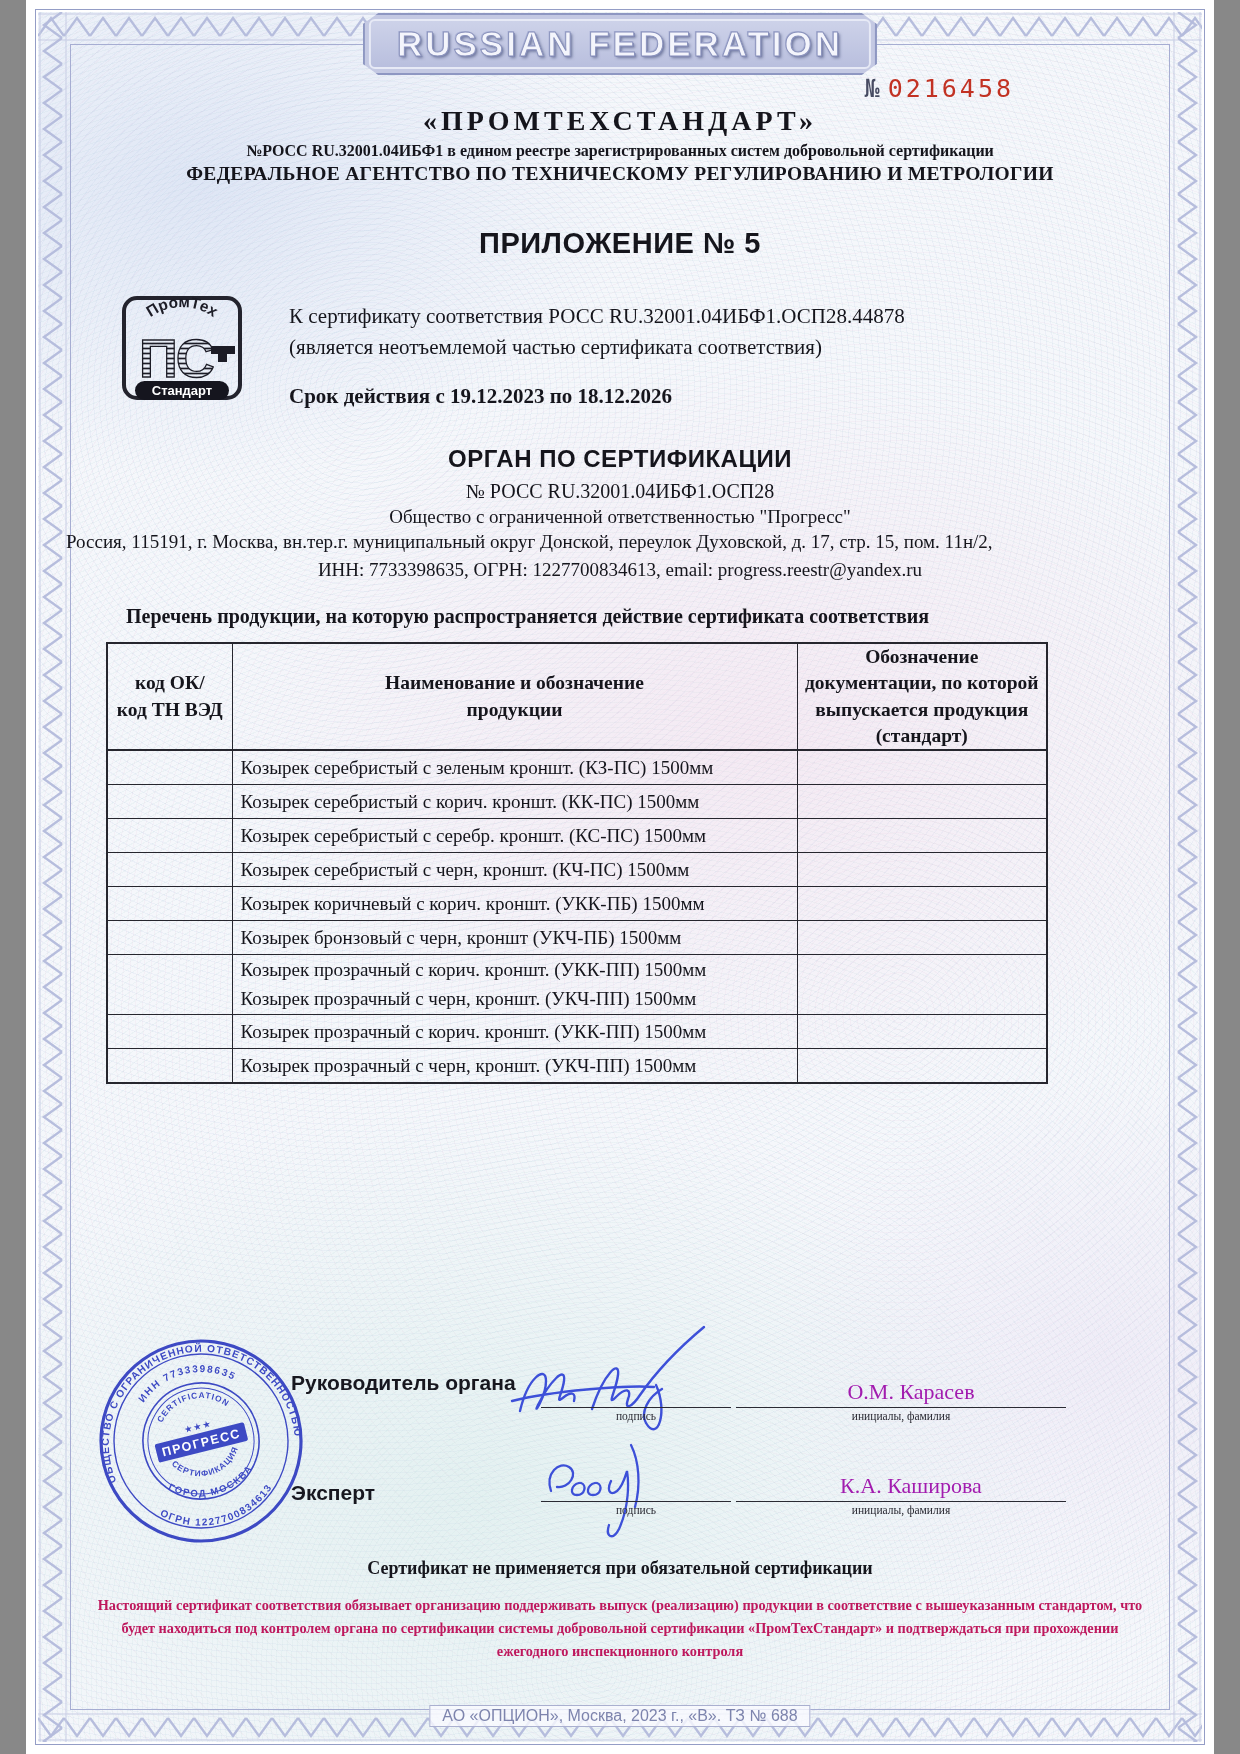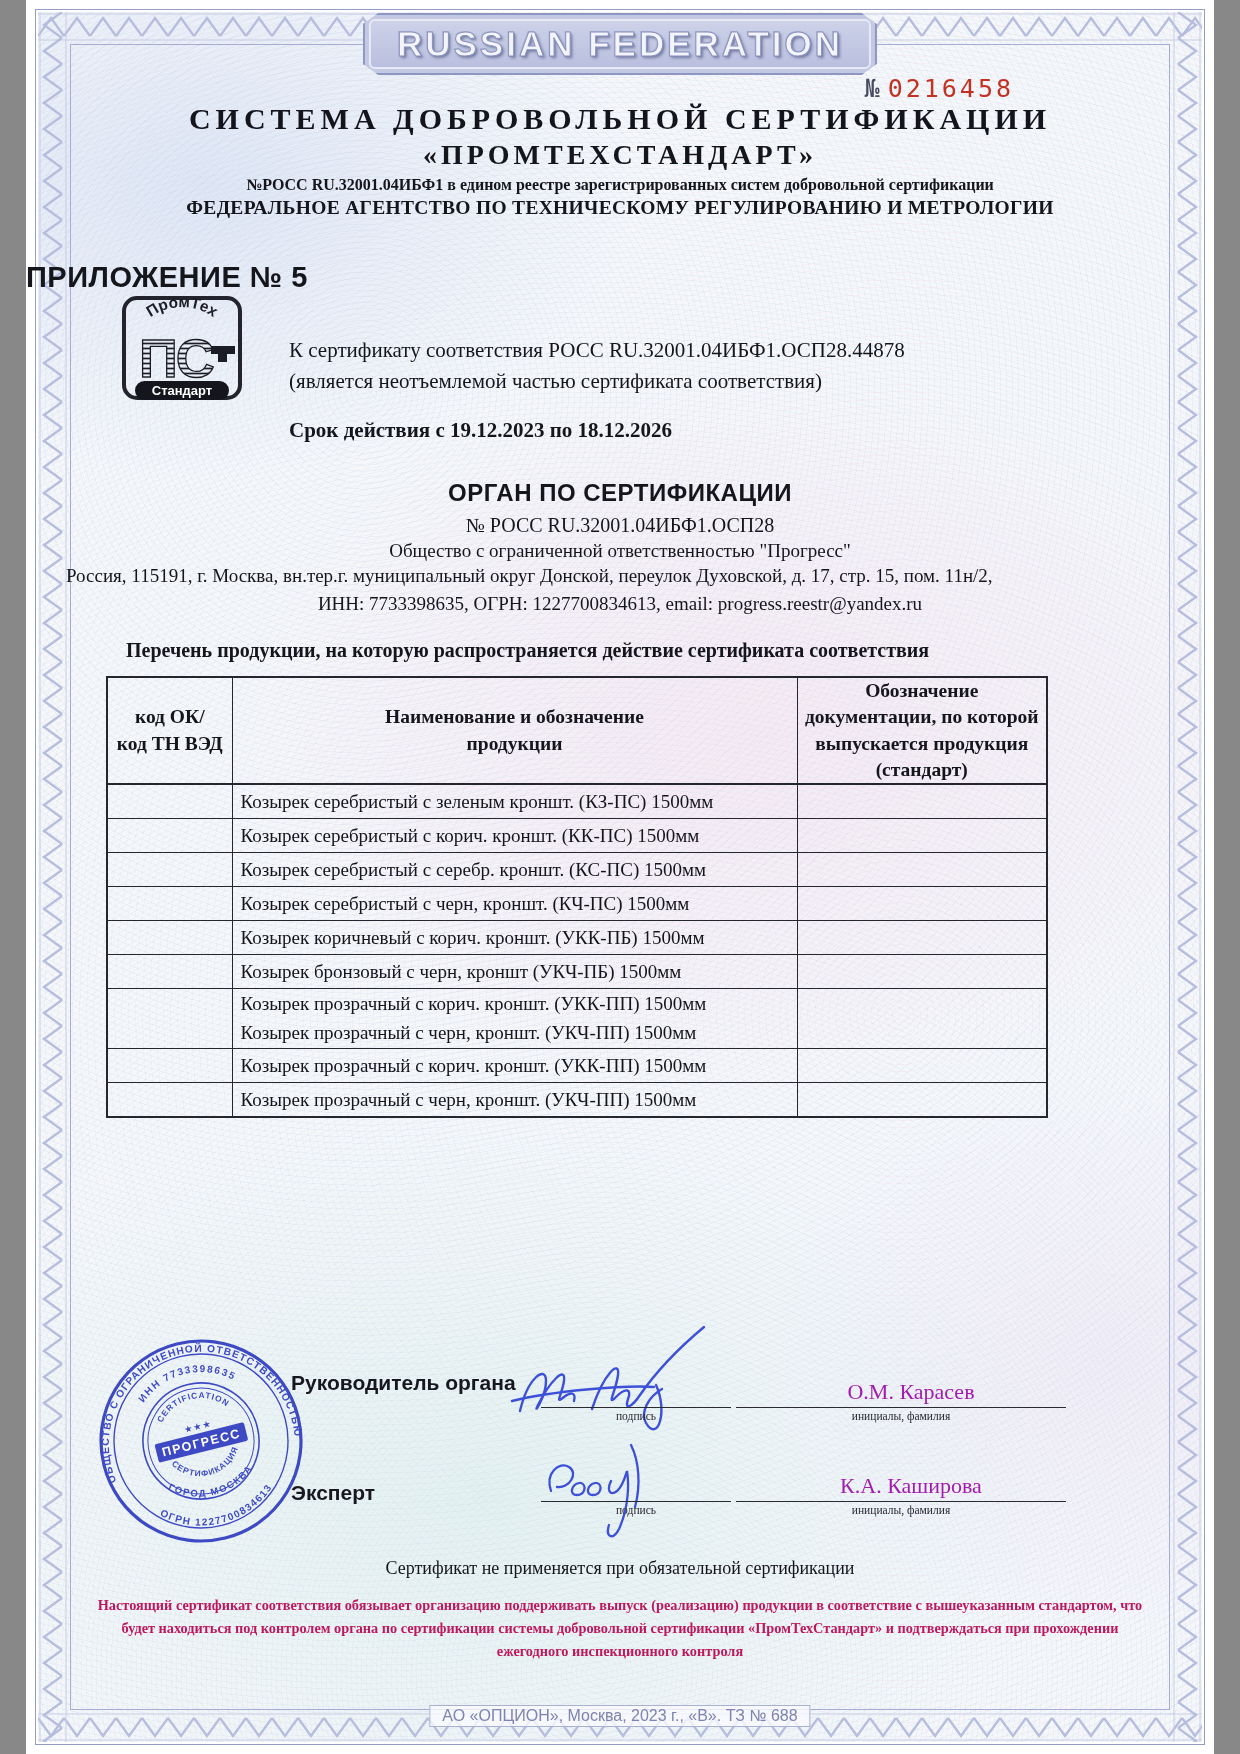--- a/index.html
+++ b/index.html
@@ -37,21 +37,21 @@
 
   .serial{position:absolute;top:74px;right:200px;z-index:3;font-family:"DejaVu Sans Mono",monospace;font-size:25px;}
   .serial .pre{color:#474b62;margin-right:8px;}
   .serial .digits{color:#c23223;letter-spacing:3px;}
 
   .content{position:absolute;inset:0;z-index:3;padding-top:102px;}
   .title1{font-size:30px;font-weight:700;letter-spacing:5px;text-align:center;color:#14141c;}
   .title2{font-size:28px;font-weight:700;letter-spacing:4px;text-align:center;margin-top:3px;}
   .registry{font-size:16px;font-weight:bold;text-align:center;margin-top:5px;}
   .agency{font-size:19.5px;font-weight:bold;text-align:center;margin-top:3px;letter-spacing:.3px;}
-  .appendix{font-family:"Liberation Sans","DejaVu Sans",sans-serif;font-size:29px;font-weight:800;margin-top:42px;letter-spacing:.5px;}
+  .appendix{font-family:"Liberation Sans","DejaVu Sans",sans-serif;font-size:29px;font-weight:800;text-align:center;margin-top:42px;letter-spacing:.5px;}
   .certref{font-size:21px;margin-top:44px;padding-left:263px;}
   .certnote{font-size:21px;margin-top:6px;padding-left:263px;}
   .validity{font-size:21px;font-weight:bold;margin-top:24px;padding-left:263px;}
   .organ{font-family:"Liberation Sans","DejaVu Sans",sans-serif;font-size:24px;font-weight:800;text-align:center;margin-top:36px;letter-spacing:.5px;}
   .orgnum{font-size:20px;text-align:center;margin-top:7px;}
   .company{font-size:19px;text-align:center;margin-top:3px;}
   .address{font-size:19px;text-align:left;margin-top:3px;margin-left:40px;}
   .contacts{font-size:19px;text-align:center;margin-top:6px;}
   .perechen{font-size:20px;font-weight:bold;margin-top:24px;margin-left:100px;}
 
@@ -71,21 +71,21 @@
   .sig-area{position:absolute;left:0;right:0;top:1355px;height:230px;z-index:4;
             font-family:"Liberation Serif","DejaVu Serif",serif;}
   .sig-label{position:absolute;font-family:"Liberation Sans","DejaVu Sans",sans-serif;font-weight:800;font-size:21px;color:#17171f;}
   .sig-line{position:absolute;border-bottom:1.6px solid #2a2a33;}
   .sig-caption{position:absolute;text-align:center;font-size:11.5px;color:#2a2a33;}
   .sig-name{position:absolute;text-align:center;font-size:22px;color:#a21caf;}
   .sig-svg{position:absolute;}
 
   .stamp{position:absolute;left:70px;top:1336px;z-index:3;transform:rotate(-14deg);opacity:.92;}
 
-  .disclaimer{position:absolute;left:0;right:0;top:1558px;text-align:center;font-size:18px;font-weight:normal;z-index:3;}
+  .disclaimer{position:absolute;left:0;right:0;top:1558px;text-align:center;font-size:18px;font-weight:bold;z-index:3;}
   .fineprint{position:absolute;left:70px;right:70px;top:1594px;text-align:center;font-size:14.3px;font-weight:bold;
              line-height:1.6;z-index:3;color:#be185d;}
   .printinfo{position:absolute;bottom:27px;left:50%;transform:translateX(-50%);z-index:4;
              font-family:"Liberation Sans","DejaVu Sans",sans-serif;font-size:16px;color:#7d84ad;
              border:1px solid #aab0d0;background:rgba(250,250,255,.78);padding:1px 12px;white-space:nowrap;}
 </style>
 </head>
 <body>
 
 <div class="page">
@@ -142,21 +142,20 @@
     <div class="badge-inner">
       <span class="badge-text">RUSSIAN FEDERATION</span>
     </div>
   </div>
 
   <div class="serial">
     <span class="pre">№</span><span class="digits">0216458</span>
   </div>
 
   <div class="content">
-    <div class="title1">СИСТЕМА ДОБРОВОЛЬНОЙ СЕРТИФИКАЦИИ</div>
     <div class="title2">«ПРОМТЕХСТАНДАРТ»</div>
     <div class="registry">№РОСС RU.32001.04ИБФ1 в едином реестре зарегистрированных систем добровольной сертификации</div>
     <div class="agency">ФЕДЕРАЛЬНОЕ АГЕНТСТВО ПО ТЕХНИЧЕСКОМУ РЕГУЛИРОВАНИЮ И МЕТРОЛОГИИ</div>
     <div class="appendix">ПРИЛОЖЕНИЕ № 5</div>
     <div class="certref">К сертификату соответствия РОСС RU.32001.04ИБФ1.ОСП28.44878</div>
     <div class="certnote">(является неотъемлемой частью сертификата соответствия)</div>
     <div class="validity">Срок действия с 19.12.2023 по 18.12.2026</div>
     <div class="organ">ОРГАН ПО СЕРТИФИКАЦИИ</div>
     <div class="orgnum">№ РОСС RU.32001.04ИБФ1.ОСП28</div>
     <div class="company">Общество с ограниченной ответственностью "Прогресс"</div>

